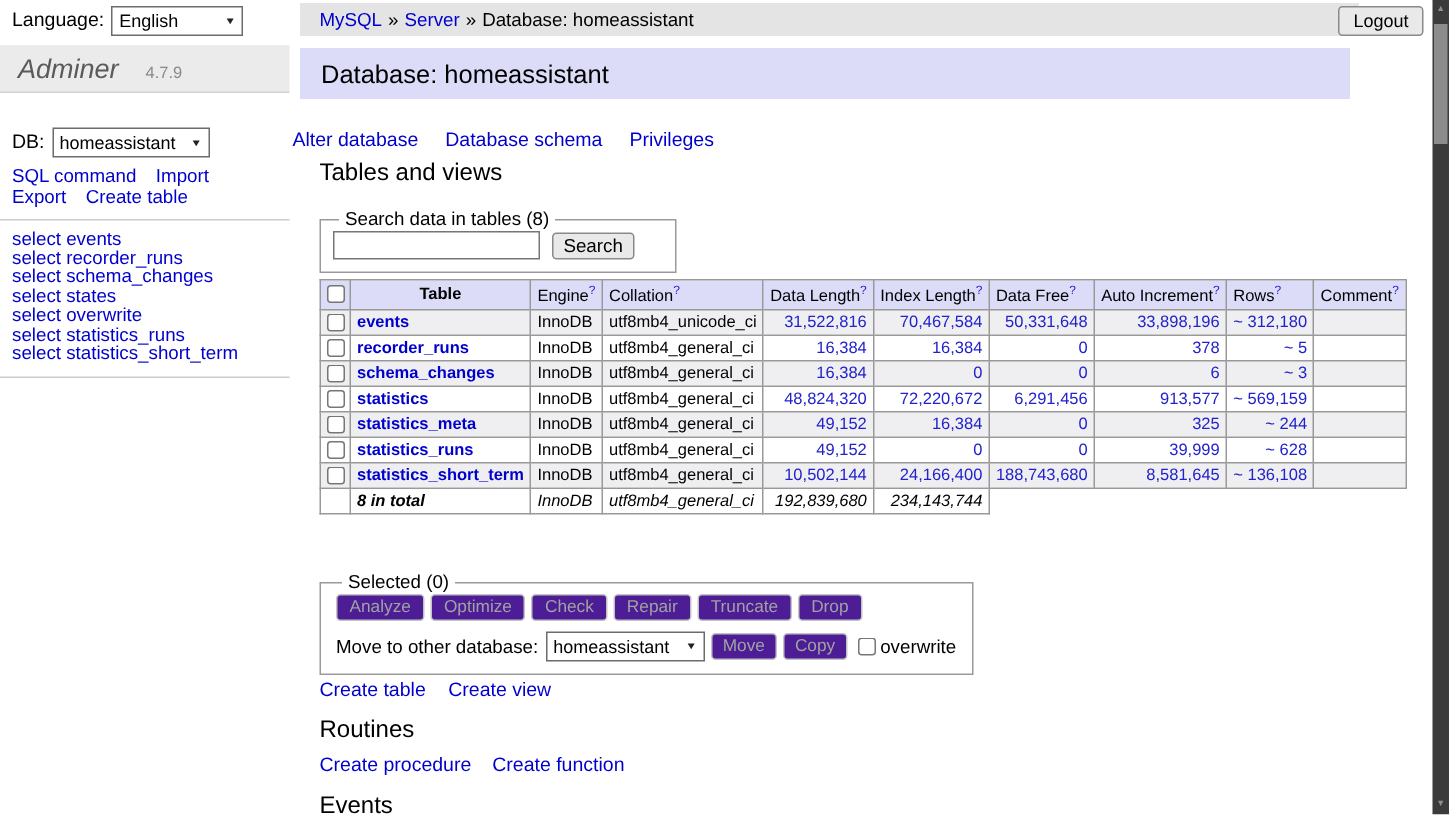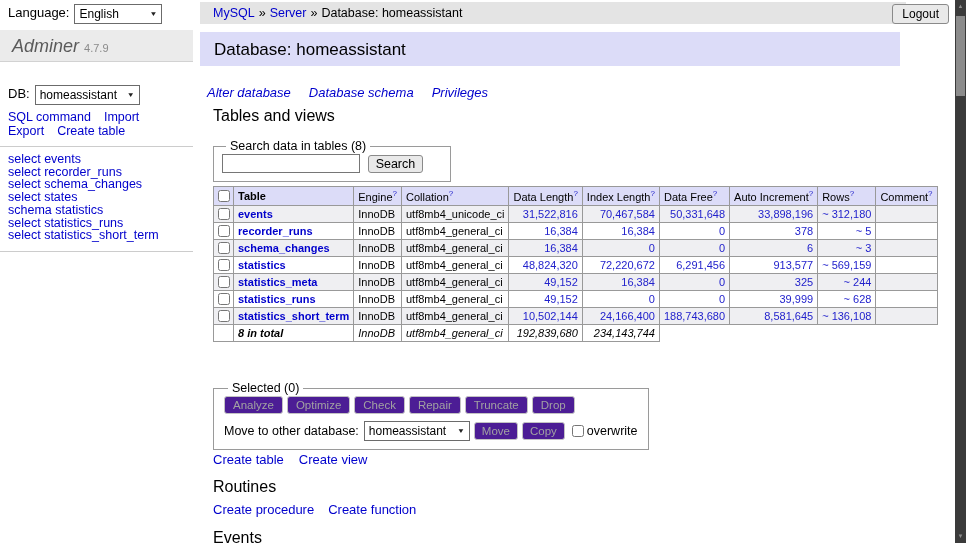--- a/index.html
+++ b/index.html
@@ -68,21 +68,21 @@
   }
   .breadcrumb .sep { color: #000; margin: 0 4px; }
 
   
   .h1box {
     position: absolute; top: 30px; left: 0; width: 193px; height: 32px;
     background: #ebebeb; border-bottom: 1px solid #d2d2d2; padding: 6px 12px;
     white-space: nowrap;
   }
   .h1box .logo { font-size: 18px; font-style: italic; color: #5a5a5a; }
-  .h1box .version { font-size: 11px; color: #8a8a8a; margin-left: 5px; }
+  .h1box .version { font-size: 11px; color: #8a8a8a; margin-left: 18px; }
 
   .db-row { position: absolute; top: 85px; left: 8px; white-space: nowrap; }
   .db-row .selwrap { width: 105px; margin-left: 5px; }
 
   .menu-links {
     position: absolute; top: 111px; left: 0; width: 193px;
     padding: 0 8px 8px; border-bottom: 1px solid #ccc;
     font-size: 12.5px; line-height: 13.5px;
   }
   .menu-links a { margin-right: 13px; }
@@ -92,21 +92,21 @@
     padding: 0 8px 9px; border-bottom: 1px solid #ccc;
     list-style: none; font-size: 12.5px; line-height: 12.7px;
     white-space: nowrap;
   }
 
   
   .h2title {
     position: absolute; top: 32px; left: 200px; width: 700px; height: 34px;
     background: #dcdcf8; padding: 8px 14px; font-size: 17px; font-weight: normal;
   }
-  .db-links { position: absolute; top: 85px; left: 207px; white-space: nowrap; font-style: italic; }
+  .db-links { position: absolute; top: 85px; left: 195px; white-space: nowrap; }
   .db-links a { margin-right: 18px; }
 
   h3 { font-size: 16px; font-weight: normal; color: #000; }
   .h3-tables   { position: absolute; top: 107px; left: 213px; }
   .h3-routines { position: absolute; top: 478px; left: 213px; }
   .h3-events   { position: absolute; top: 529px; left: 213px; }
 
   fieldset { border: 1px solid #9a9a9a; }
   fieldset legend { font-size: 12.5px; padding: 0 4px; margin-left: 4px; }
 
@@ -115,21 +115,21 @@
   .search-fs button { margin-left: 4px; padding: 1px 7px; vertical-align: middle; font-size: 12.5px; }
 
   .tables {
     position: absolute; top: 186px; left: 213px;
     border-collapse: collapse; font-size: 11px; white-space: nowrap;
   }
   .tables th, .tables td {
     border: 1px solid #999; padding: 2px 4px; height: 17px; text-align: left;
   }
   .tables thead th { background: #dcdcf8; font-weight: normal; }
-  .tables thead th.col-table { text-align: left; font-weight: bold; }
+  .tables thead th.col-table { text-align: center; font-weight: bold; }
   .tables thead th sup { font-size: 8px; color: #2222cc; }
   .tables td.check, .tables th.check { text-align: center; width: 20px; padding: 1px 3px; }
   .tables td.num { text-align: right; }
   .tables td.num a { color: #2222cc; }
   .tables a.tbl { font-weight: bold; }
   .tables tbody tr:nth-child(odd) td { background: #efeff2; }
   .tables tr.total td { background: #fff; font-style: italic; }
   .tables tr.total td.name { font-weight: bold; }
   .tables tr.total td.num { color: #000; }
   .tables td.void { border: none; background: transparent !important; }
@@ -177,21 +177,21 @@
   <span>DB:</span><span class="selwrap"><select><option>homeassistant</option></select><span class="sel-caret">▼</span></span>
 </div>
 
 <p class="menu-links" id="menuLinks"><a href="#">SQL command</a><a href="#">Import</a><br><a href="#">Export</a><a href="#">Create table</a></p>
 
 <ul class="table-list" id="tableList">
     <li><a href="#">select events</a></li>
     <li><a href="#">select recorder_runs</a></li>
     <li><a href="#">select schema_changes</a></li>
     <li><a href="#">select states</a></li>
-    <li><a href="#">schema statistics</a></li>
+    <li><a href="#">select overwrite</a></li>
     <li><a href="#">select statistics_runs</a></li>
     <li><a href="#">select statistics_short_term</a></li>
   </ul>
 
 <h2 class="h2title">Database: homeassistant</h2>
 
 <p class="db-links" id="dbLinks"><a href="#">Alter database</a><a href="#">Database schema</a><a href="#">Privileges</a></p>
 
 <h3 class="h3-tables">Tables and views</h3>
 

